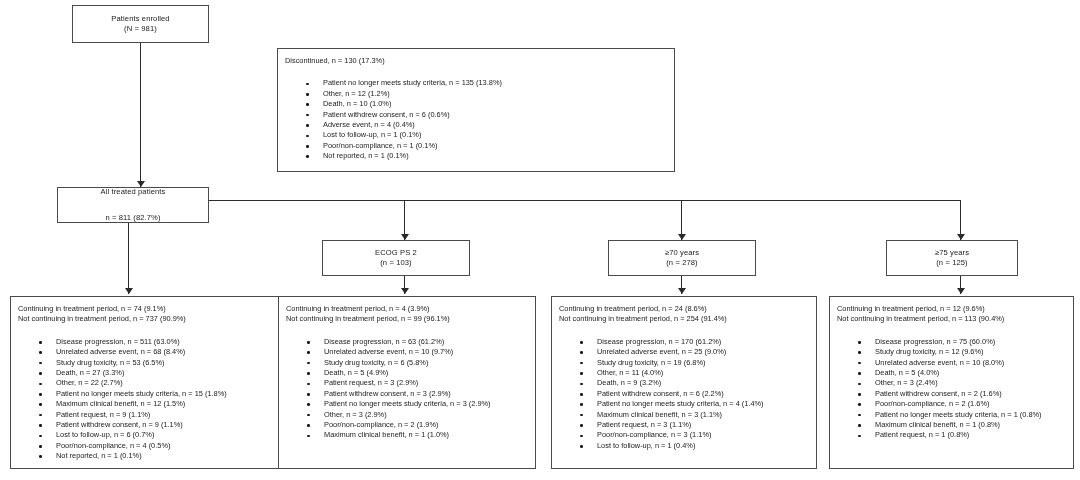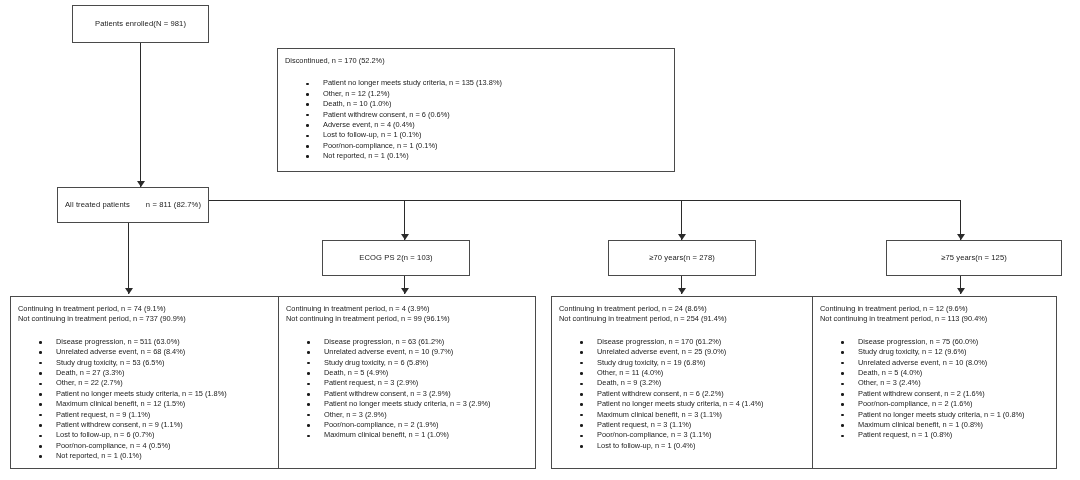--- a/index.html
+++ b/index.html
@@ -15,21 +15,21 @@
     overflow:hidden;
   }
   .box{
     position:absolute;
     box-sizing:border-box;
     border:1px solid #4a4a4a;
     background:#ffffff;
   }
   .box.center{
     display:flex;
-    flex-direction:row;
+    flex-direction:column;
     align-items:center;
     justify-content:center;
   }
   .box.center .ln{
     font-size:7.6px;
     line-height:10.5px;
     letter-spacing:.1px;
     white-space:nowrap;
   }
   .detail{
@@ -83,21 +83,21 @@
 
   <div class="box center" style="left:72px; top:5px; width:137px; height:38px;">
     <div class="ln">Patients enrolled</div>
     <div class="ln">(N = 981)</div>
   </div>
 
   <div class="ln-v" style="left:140px; top:43px; height:144px;"></div>
   <div class="arrow" style="left:136.5px; top:181px;"></div>
 
   <div class="box detail" style="left:277px; top:48px; width:398px; height:124px;">
-    <div class="hdr">Discontinued, n = 170 (52.2%)</div>
+    <div class="hdr">Discontinued, n = 130 (17.3%)</div>
     <ul>
       <li>Patient no longer meets study criteria, n = 135 (13.8%)</li>
       <li>Other, n = 12 (1.2%)</li>
       <li>Death, n = 10 (1.0%)</li>
       <li>Patient withdrew consent, n = 6 (0.6%)</li>
       <li>Adverse event, n = 4 (0.4%)</li>
       <li>Lost to follow-up, n = 1 (0.1%)</li>
       <li>Poor/non-compliance, n = 1 (0.1%)</li>
       <li>Not reported, n = 1 (0.1%)</li>
     </ul>
@@ -120,21 +120,21 @@
   <div class="arrow" style="left:124.5px; top:288px;"></div>
 
   <div class="box center" style="left:322px; top:240px; width:148px; height:36px;">
     <div class="ln">ECOG PS 2</div>
     <div class="ln">(n = 103)</div>
   </div>
   <div class="box center" style="left:608px; top:240px; width:148px; height:36px;">
     <div class="ln">≥70 years</div>
     <div class="ln">(n = 278)</div>
   </div>
-  <div class="box center" style="left:886px; top:240px; width:176px; height:36px;">
+  <div class="box center" style="left:886px; top:240px; width:132px; height:36px;">
     <div class="ln">≥75 years</div>
     <div class="ln">(n = 125)</div>
   </div>
 
   <div class="ln-v" style="left:404px; top:276px; height:18px;"></div>
   <div class="arrow" style="left:400.5px; top:288px;"></div>
   <div class="ln-v" style="left:681px; top:276px; height:18px;"></div>
   <div class="arrow" style="left:677.5px; top:288px;"></div>
   <div class="ln-v" style="left:960px; top:276px; height:18px;"></div>
   <div class="arrow" style="left:956.5px; top:288px;"></div>
@@ -186,21 +186,21 @@
       <li>Death, n = 9 (3.2%)</li>
       <li>Patient withdrew consent, n = 6 (2.2%)</li>
       <li>Patient no longer meets study criteria, n = 4 (1.4%)</li>
       <li>Maximum clinical benefit, n = 3 (1.1%)</li>
       <li>Patient request, n = 3 (1.1%)</li>
       <li>Poor/non-compliance, n = 3 (1.1%)</li>
       <li>Lost to follow-up, n = 1 (0.4%)</li>
     </ul>
   </div>
 
-  <div class="box detail" style="left:812px; top:296px; width:245px; height:173px;">
+  <div class="box detail" style="left:829px; top:296px; width:245px; height:173px;">
     <div class="hdr">Continuing in treatment period, n = 12 (9.6%)</div>
     <div class="hdr">Not continuing in treatment period, n = 113 (90.4%)</div>
     <ul>
       <li>Disease progression, n = 75 (60.0%)</li>
       <li>Study drug toxicity, n = 12 (9.6%)</li>
       <li>Unrelated adverse event, n = 10 (8.0%)</li>
       <li>Death, n = 5 (4.0%)</li>
       <li>Other, n = 3 (2.4%)</li>
       <li>Patient withdrew consent, n = 2 (1.6%)</li>
       <li>Poor/non-compliance, n = 2 (1.6%)</li>

